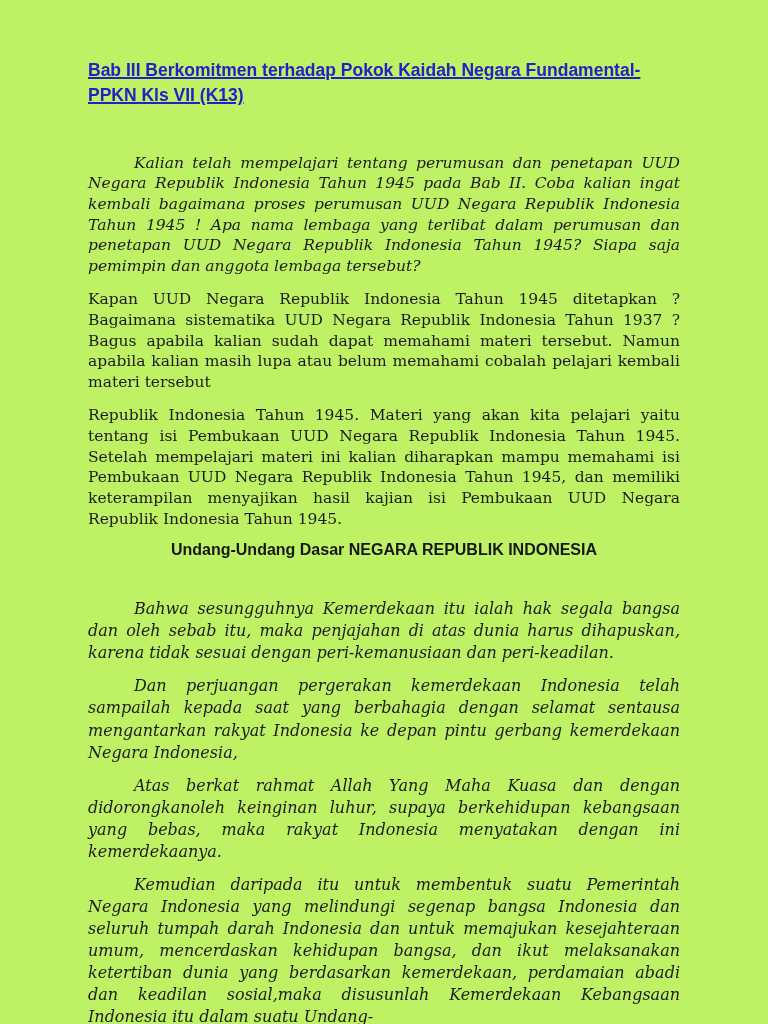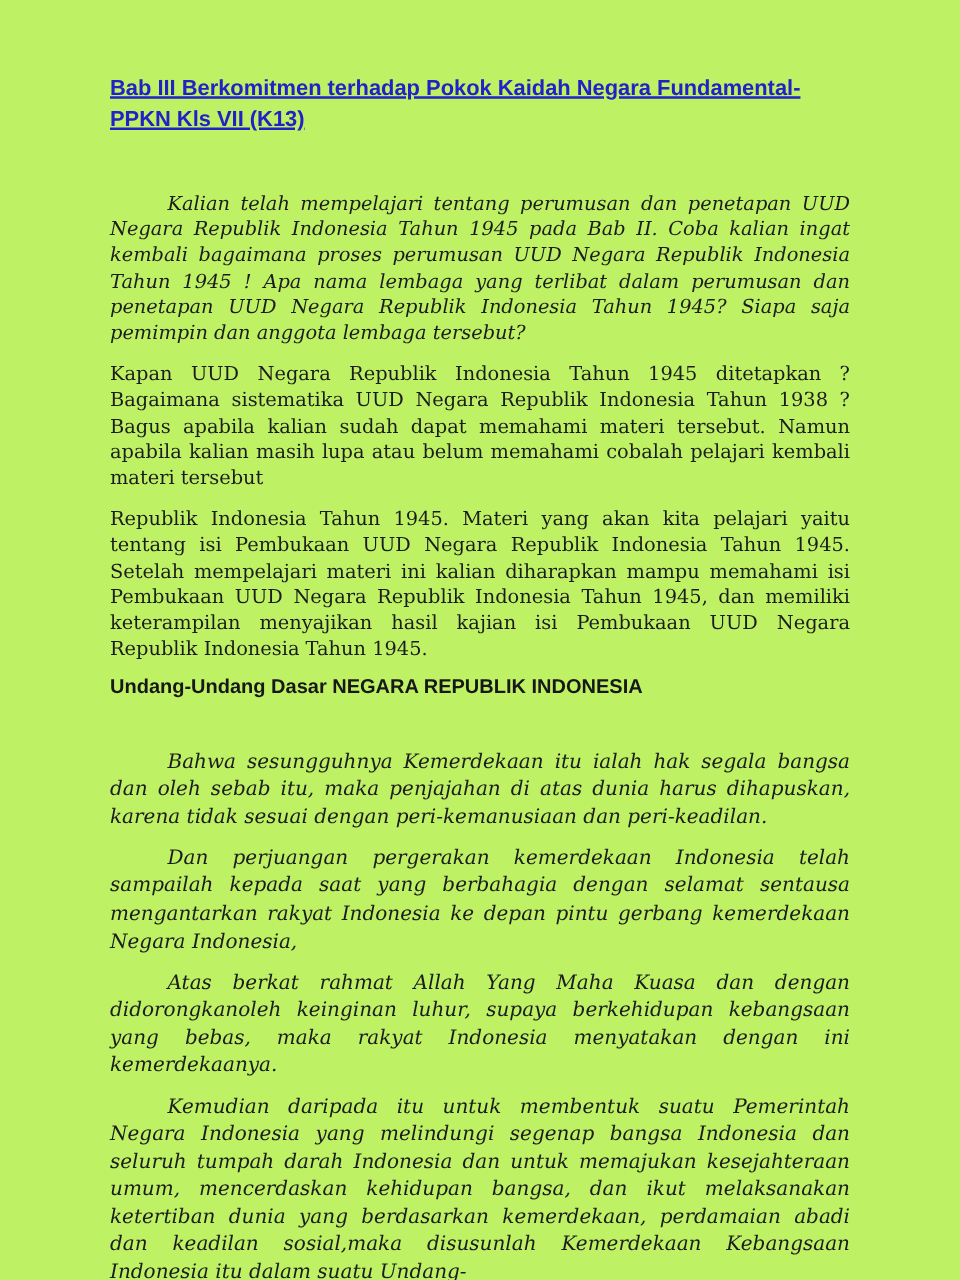--- a/index.html
+++ b/index.html
@@ -38,20 +38,21 @@
     text-align: justify;
     margin: 0 0 13px 0;
   }
   .indent { text-indent: 46px; font-style: italic; }
   
   .center-heading {
     font-family: "Liberation Sans", sans-serif;
     font-weight: bold;
     font-size: 16px;
     color: #171717;
+    text-align: center;
     margin: 0 0 16px 0;
     line-height: 1.0;
   }
   .center-heading.first { margin-top: 10px; }
   
   .preamble-block { margin-top: 40px; }
   .preamble-para {
     font-family: "DejaVu Serif", "Liberation Serif", serif;
     font-style: italic;
     font-size: 16px;
@@ -63,21 +64,21 @@
 </style>
 </head>
 <body>
 
 <div class="page">
 
   <h1 class="doc-title">Bab III Berkomitmen terhadap Pokok Kaidah Negara Fundamental-PPKN Kls VII (K13)</h1>
 
   <p class="intro-para indent">Kalian telah mempelajari tentang perumusan dan penetapan UUD Negara Republik Indonesia Tahun 1945 pada Bab II. Coba kalian ingat kembali bagaimana proses perumusan UUD Negara Republik Indonesia Tahun 1945 ! Apa nama lembaga yang terlibat dalam perumusan dan penetapan UUD Negara Republik Indonesia Tahun 1945? Siapa saja pemimpin dan anggota lembaga tersebut?</p>
 
-  <p class="intro-para">Kapan UUD Negara Republik Indonesia Tahun 1945 ditetapkan ? Bagaimana sistematika UUD Negara Republik Indonesia Tahun 1938 ? Bagus apabila kalian sudah dapat memahami materi tersebut. Namun apabila kalian masih lupa atau belum memahami cobalah pelajari kembali materi tersebut</p>
+  <p class="intro-para">Kapan UUD Negara Republik Indonesia Tahun 1945 ditetapkan ? Bagaimana sistematika UUD Negara Republik Indonesia Tahun 1937 ? Bagus apabila kalian sudah dapat memahami materi tersebut. Namun apabila kalian masih lupa atau belum memahami cobalah pelajari kembali materi tersebut</p>
 
   <p class="intro-para">Republik Indonesia Tahun 1945. Materi yang akan kita pelajari yaitu tentang isi Pembukaan UUD Negara Republik Indonesia Tahun 1945. Setelah mempelajari materi ini kalian diharapkan mampu memahami isi Pembukaan UUD Negara Republik Indonesia Tahun 1945, dan memiliki keterampilan menyajikan hasil kajian isi Pembukaan UUD Negara Republik Indonesia Tahun 1945.</p>
 
   <div class="center-heading first">Undang-Undang Dasar NEGARA REPUBLIK INDONESIA</div>
 
 
 
 
   <div class="preamble-block">
 

